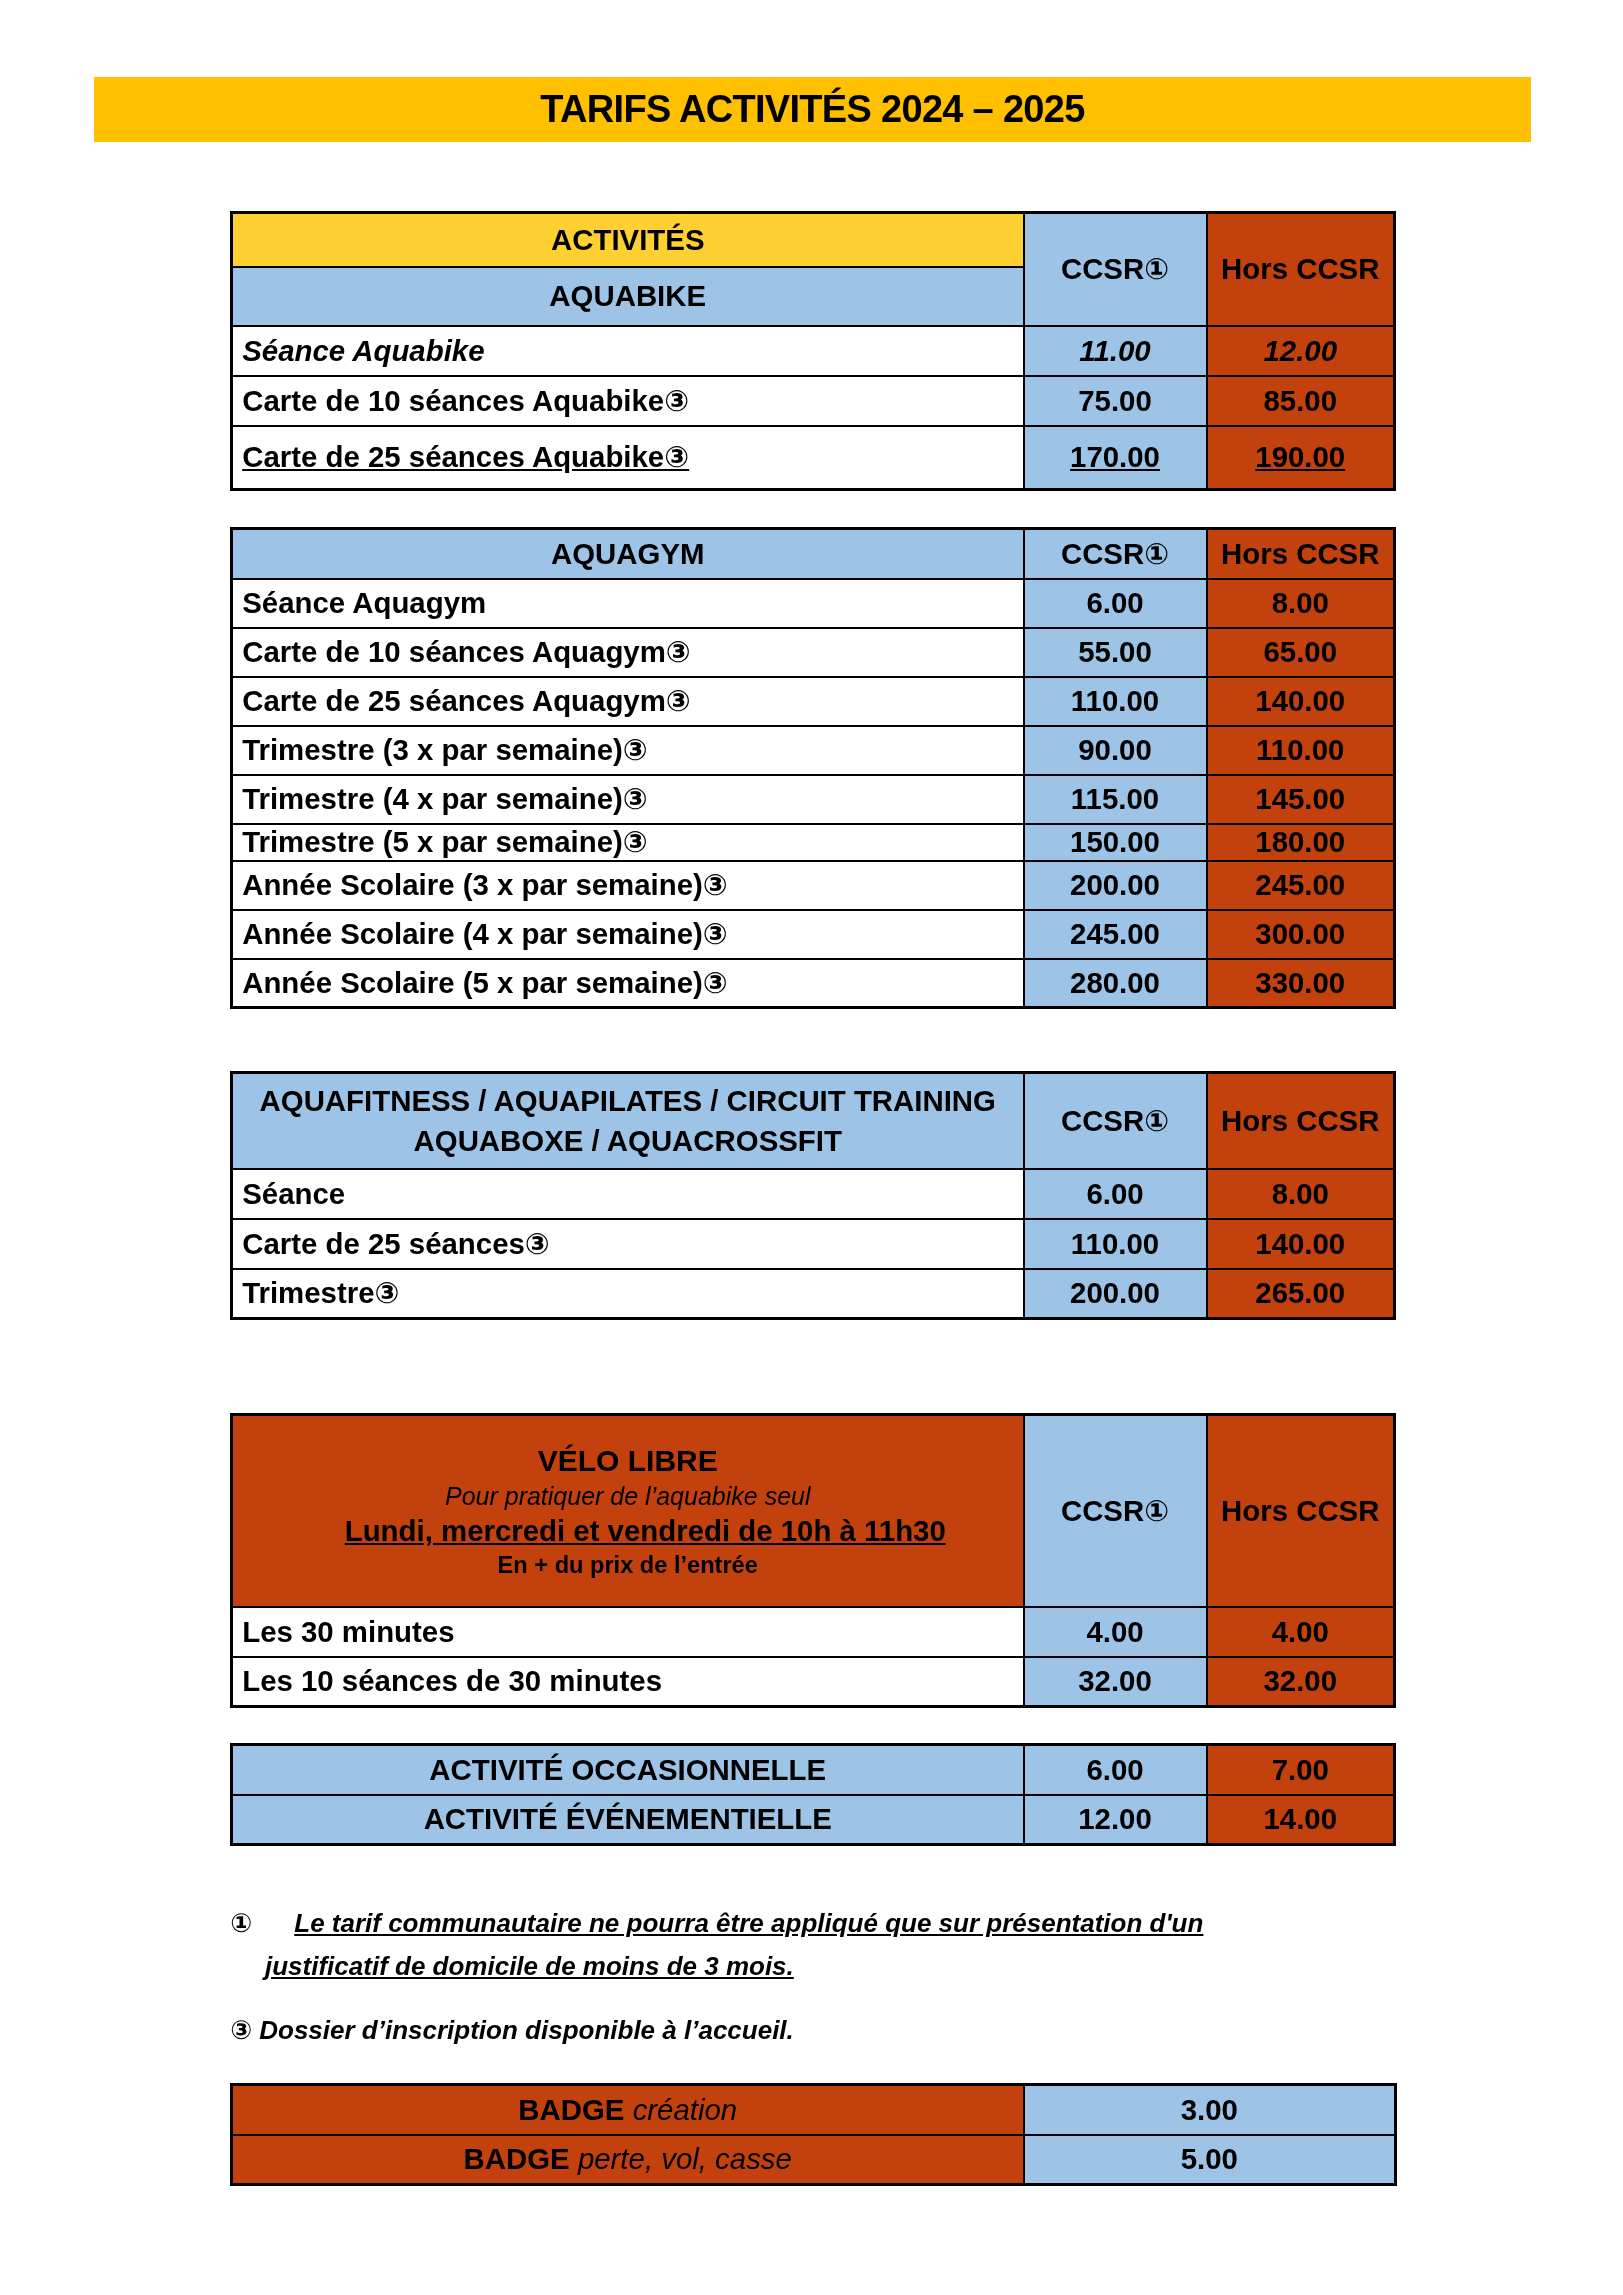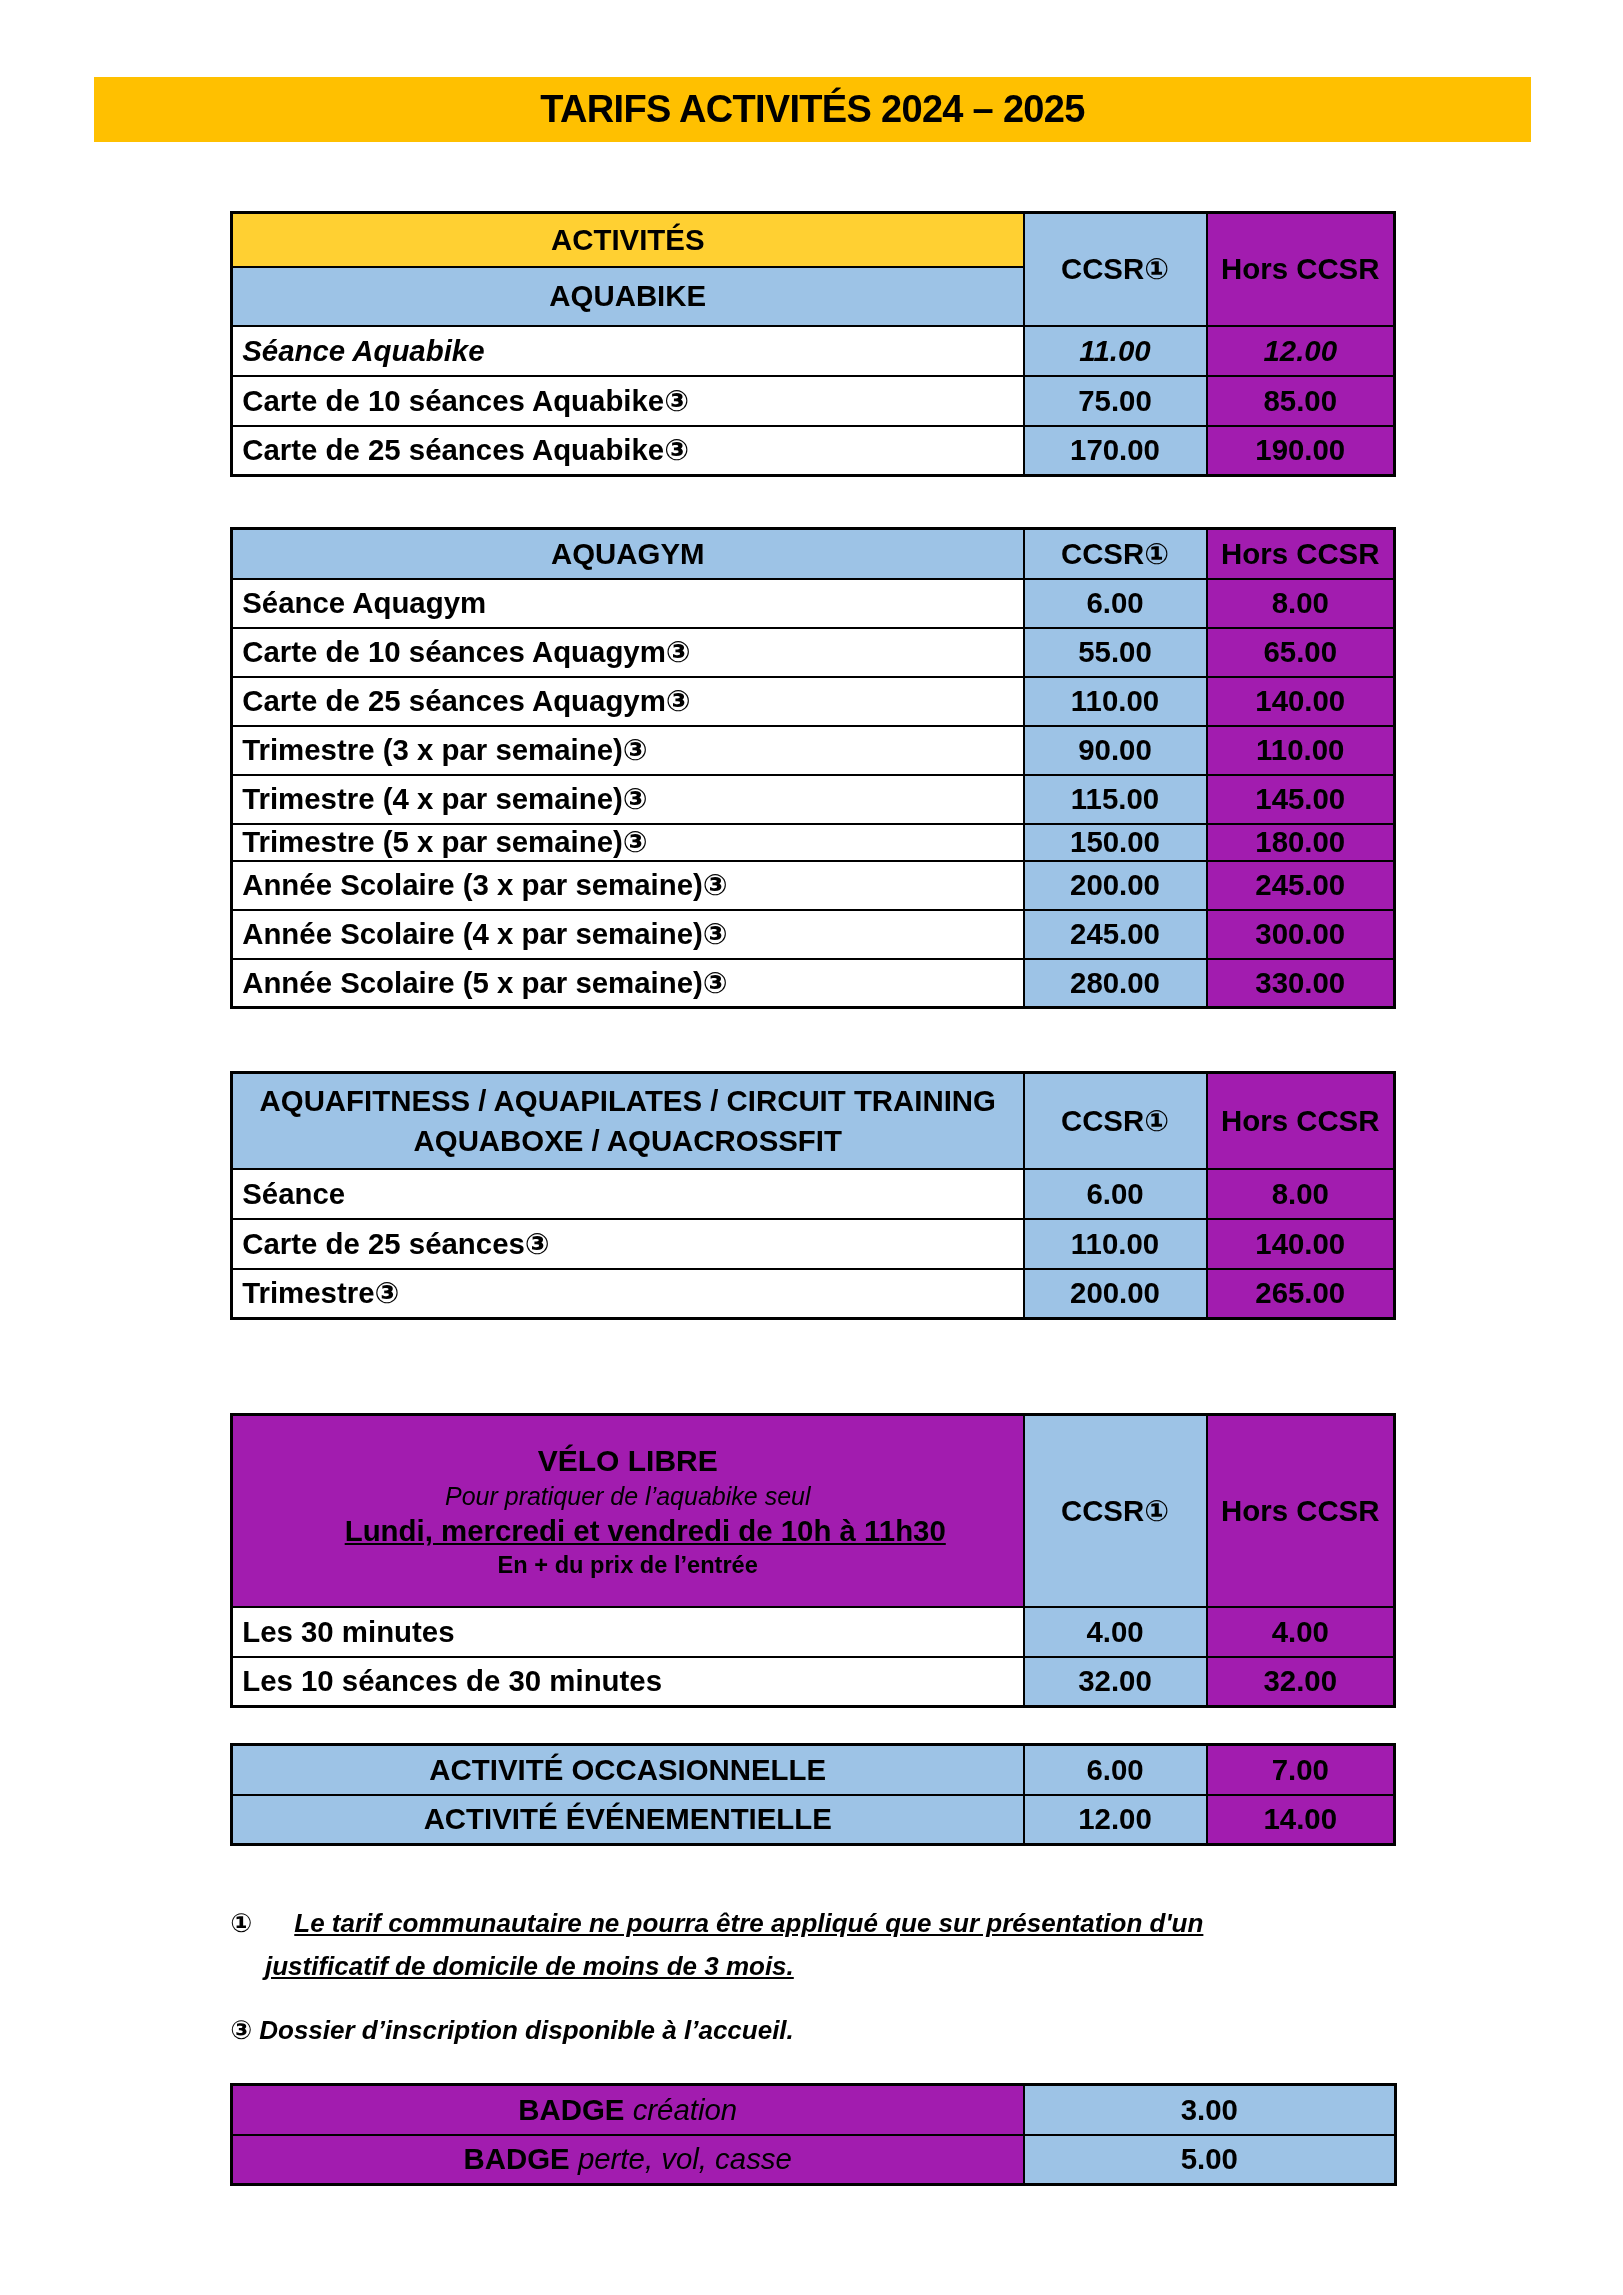--- a/index.html
+++ b/index.html
@@ -9,21 +9,21 @@
                background: #FFC000; display: flex; align-items: center; justify-content: center; }
   .title-bar span { font-size: 38px; font-weight: bold; letter-spacing: -0.7px; }
   table.tarif { position: absolute; left: 230px; width: 1163px; border-collapse: collapse;
                 table-layout: fixed; border: 3.3px solid #000; }
   table.tarif td { border: 2px solid #000; font-weight: bold; font-size: 29.4px; padding: 0;
                    overflow: hidden; white-space: nowrap; }
   col.c-label { width: 792px; } col.c-ccsr { width: 183px; } col.c-hors { width: 188px; }
   .lbl { text-align: left; padding-left: 9.2px !important; background: #fff; }
   .ctr { text-align: center; }
   .blue { background: #9DC3E6; }
-  .gold { background: #a21caf; }
+  .gold { background: #c2410c; }
   .yellow { background: #FFD032; }
   .thick-bottom td { border-bottom-width: 3.3px; }
   .hdr { font-size: 30px; }
   .note { position: absolute; left: 230px; width: 1163px; text-align: left;
           font-weight: bold; font-style: italic; font-size: 26px; }
   .u { text-decoration: underline; padding-left: 35px; }
   .ital { font-style: italic; font-weight: normal; }
   .small-it { font-style: italic; font-weight: normal; font-size: 25px; }
   .small-b { font-size: 23.6px; }
   .velo-hdr { line-height: 1.3; white-space: normal !important; }
@@ -53,21 +53,21 @@
   <tr style="height:50px;font-style:italic;">
     <td class="lbl">Séance Aquabike</td>
     <td class="ctr blue">11.00</td>
     <td class="ctr gold">12.00</td>
   </tr>
   <tr style="height:50px;">
     <td class="lbl">Carte de 10 séances Aquabike③</td>
     <td class="ctr blue">75.00</td>
     <td class="ctr gold">85.00</td>
   </tr>
-  <tr style="height:50px;">
+  <tr style="height:64px;text-decoration:underline;">
     <td class="lbl">Carte de 25 séances Aquabike③</td>
     <td class="ctr blue">170.00</td>
     <td class="ctr gold">190.00</td>
   </tr>
 </tbody>
   </table>
 
 <table class="tarif" style="top:527px;">
   <colgroup>
       <col class="c-label">

